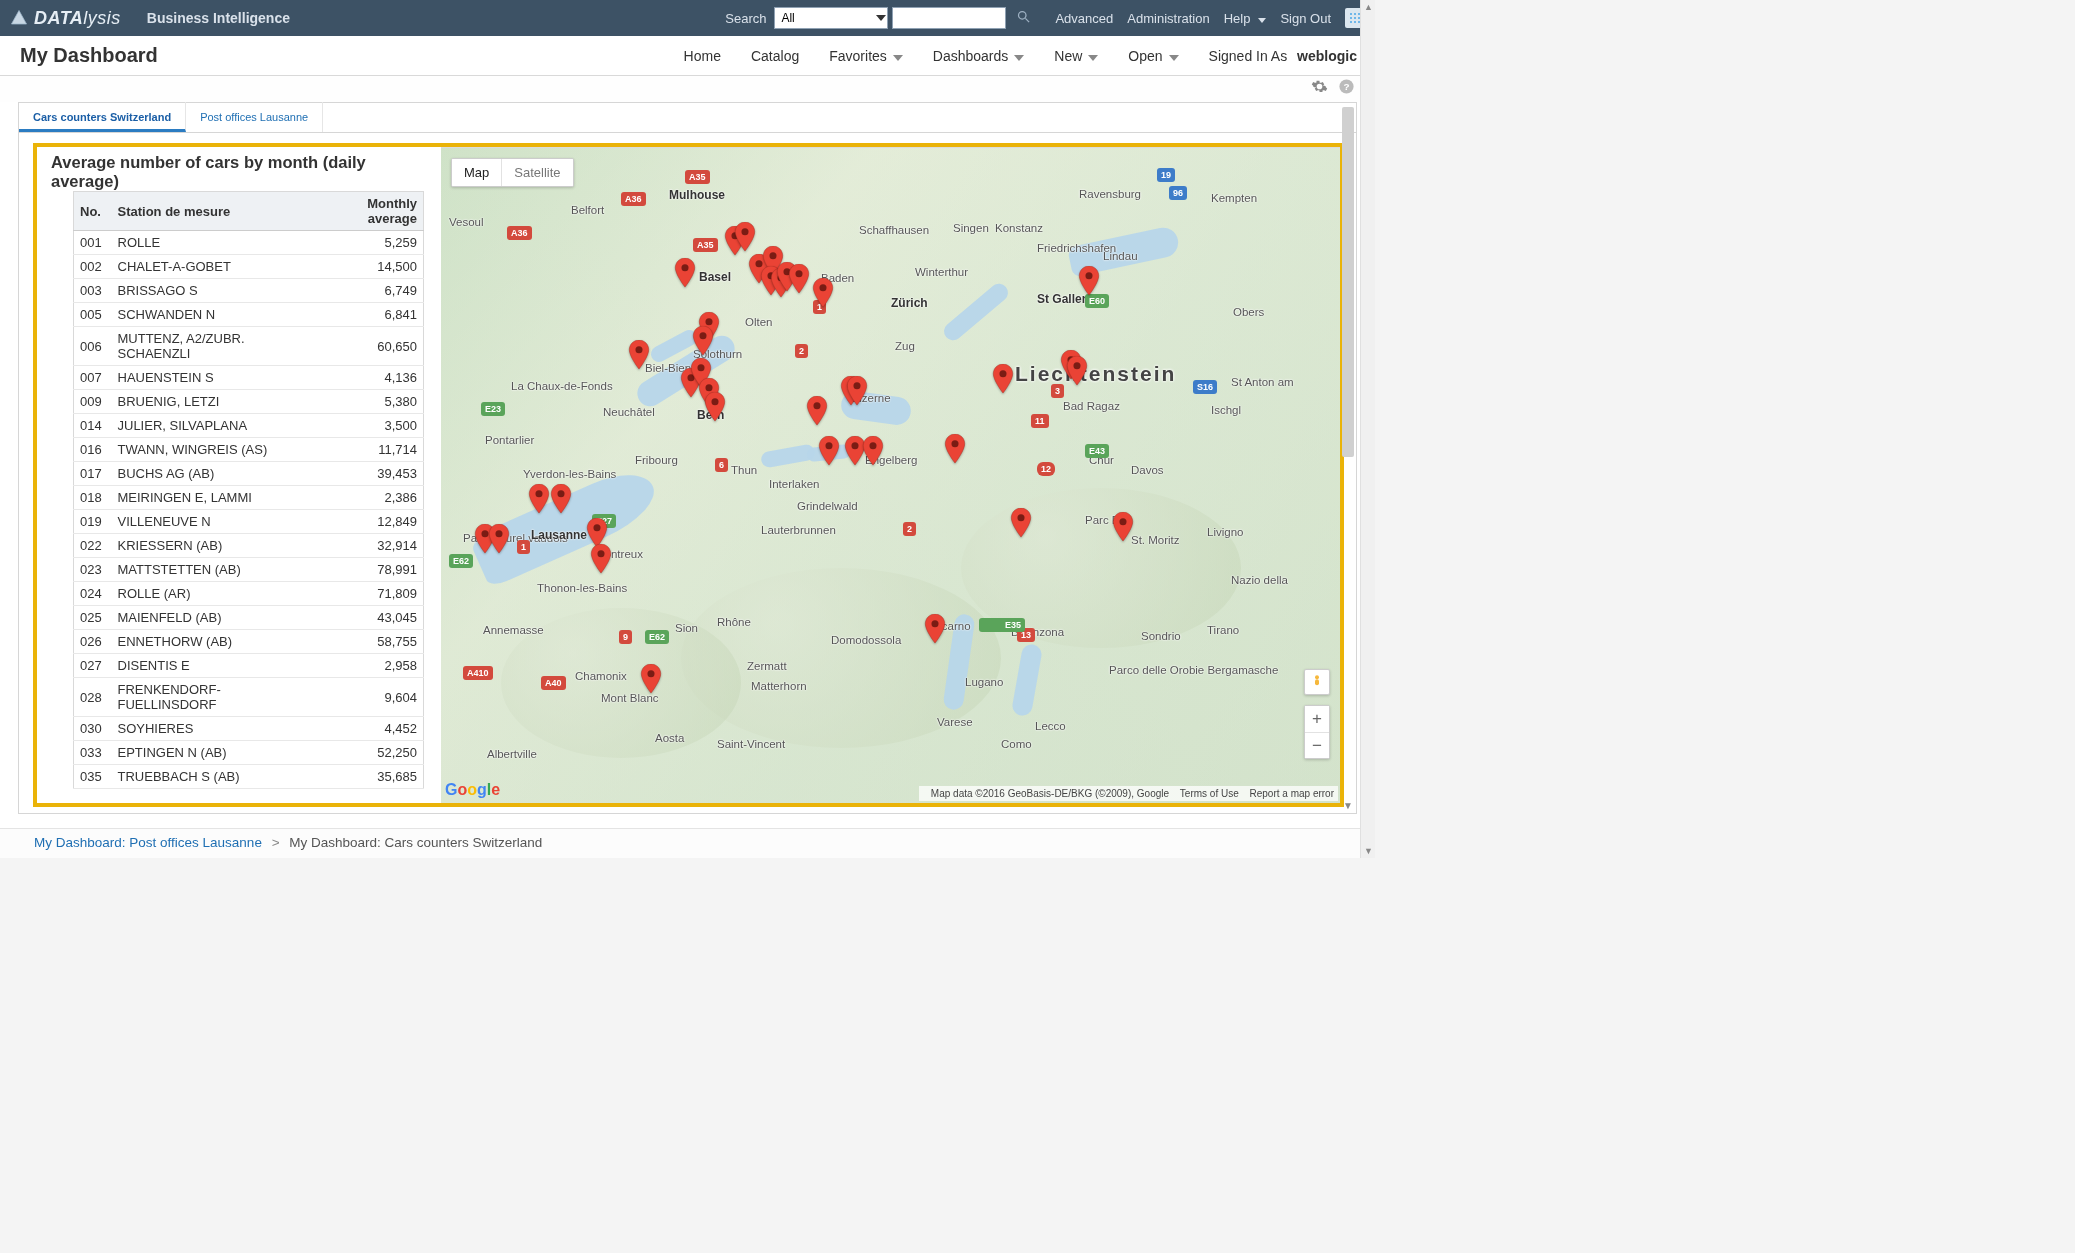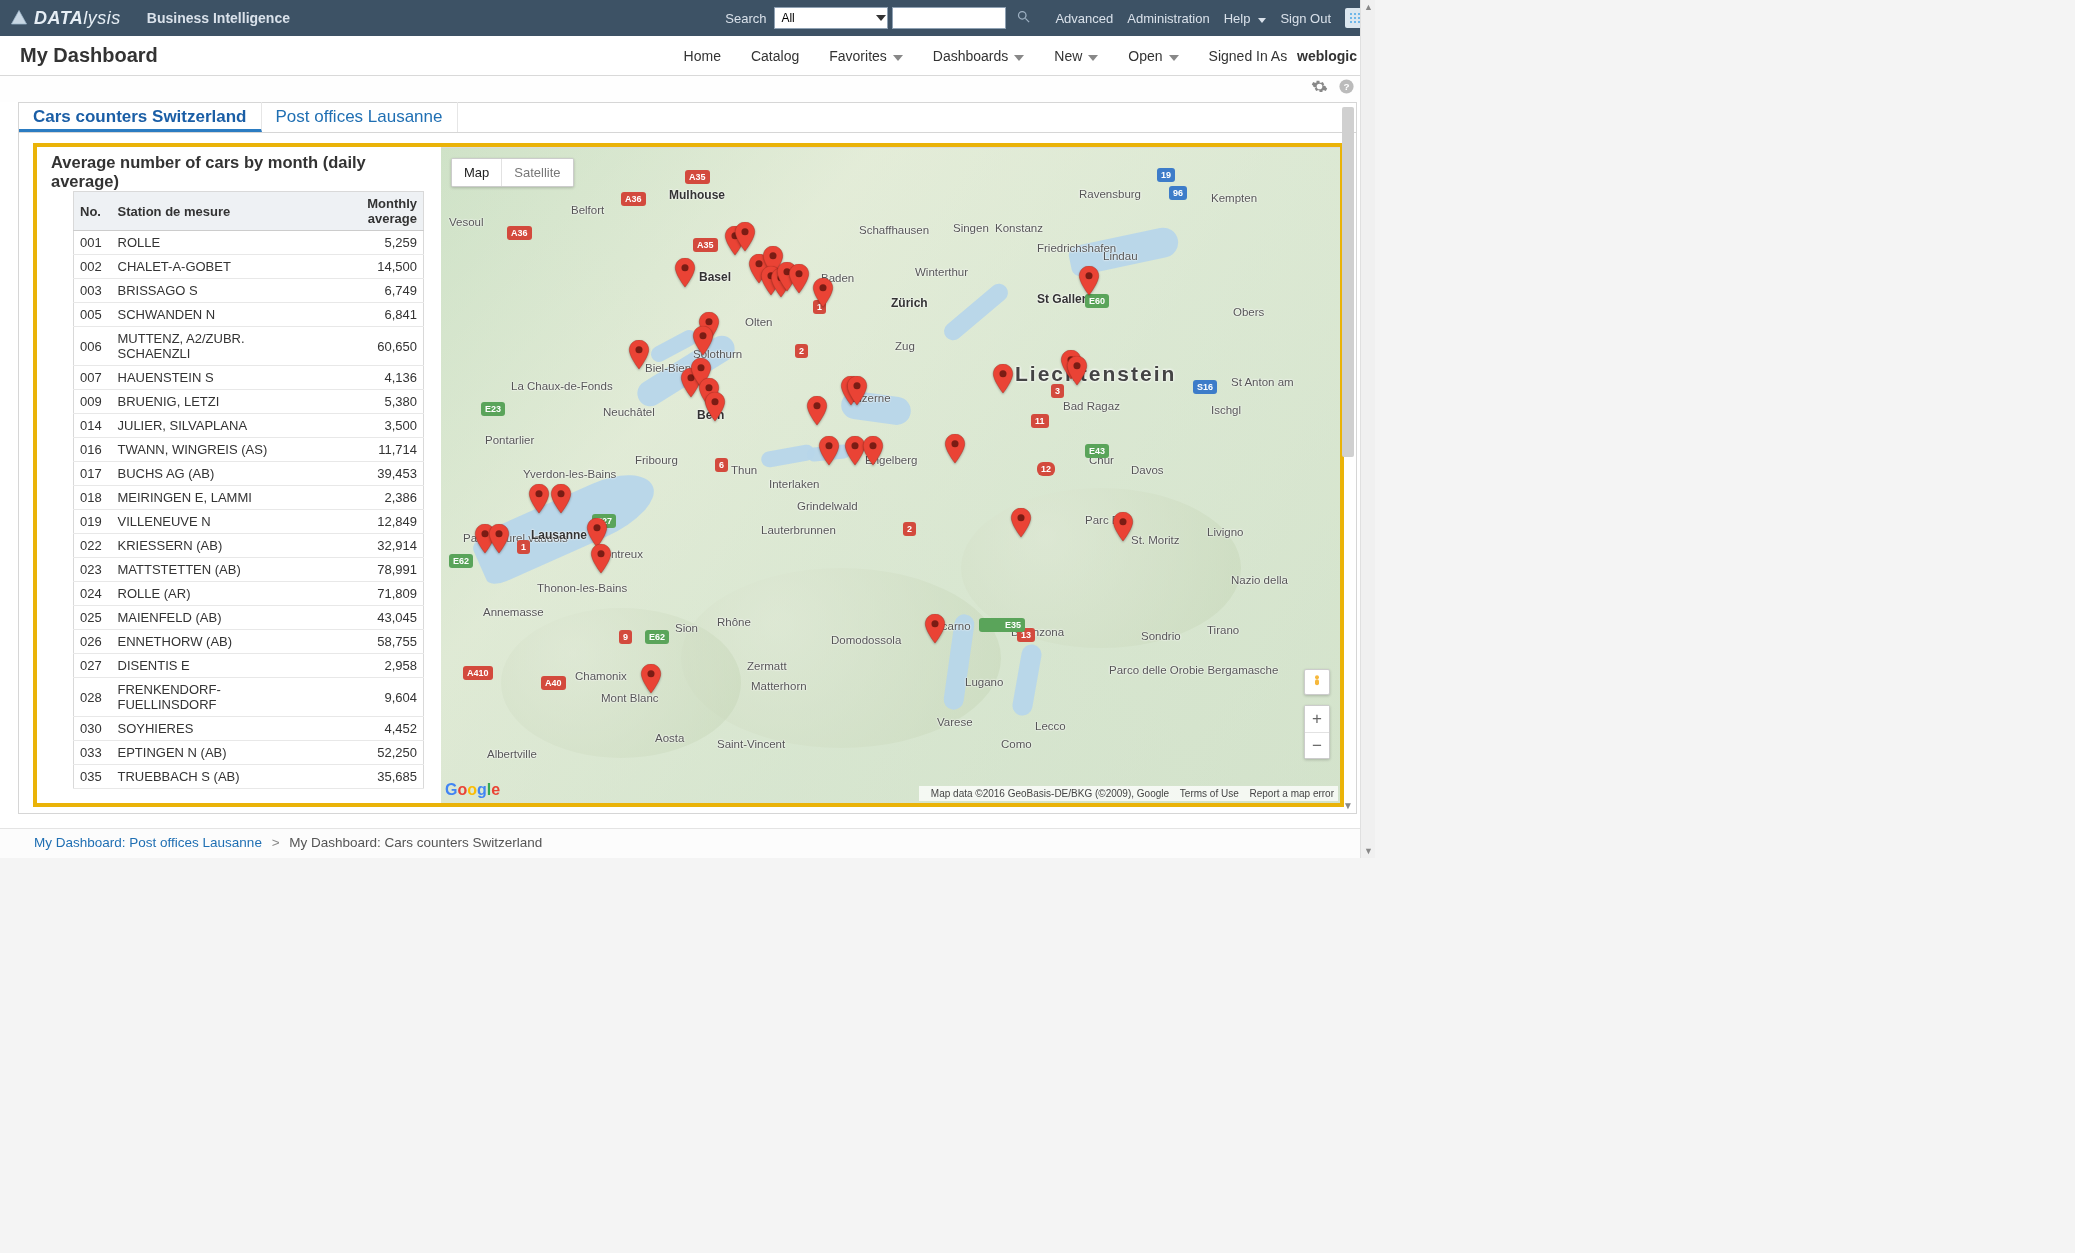--- a/index.html
+++ b/index.html
@@ -95,21 +95,21 @@
     position:absolute; left:0; right:0; top:0; height:350px; background:#d0d0d0; border-radius:2px;
   }
   .card-scrollbar .arrow{
     position:absolute; left:0; right:0; height:12px; display:flex; align-items:center; justify-content:center; color:#888; font-size:10px;
   }
   .card-scrollbar .arrow.up{top:-2px;}
   .card-scrollbar .arrow.down{bottom:-2px;}
 
   .tabs { display:flex; align-items:flex-end; height:30px; border-bottom:1px solid #d6d6d6;}
   .tab {
-    padding: 0 14px; height:30px; line-height:30px; font-size:17px;
+    padding: 0 14px; height:30px; line-height:30px; font-size:11px;
     color:#1f6fb3; cursor:pointer; border-right:1px solid #e6e6e6;
   }
   .tab.active { color:#1a5ea6; font-weight:bold; border-bottom: 3px solid #2b7cc2; height:30px; }
 
   .content { position:relative; padding: 10px 12px 6px 14px; height: calc(100% - 30px); overflow:hidden;}
   .content-inner { display:flex; gap:10px; border:4px solid #eab308; height:100%; }
 
   .left-panel { width: 394px; padding: 4px 0 0 0; }
   .panel-title { font-size:16.5px; font-weight:bold; padding: 2px 10px 0 14px;}
   .panel-sub { font-size:15.5px; padding: 0 10px 10px 18px;}
@@ -483,21 +483,21 @@
                 <div class="map-city" style="left: 304px; top: 168px;">Olten</div>
                 <div class="map-city" style="left: 194px; top: 306px;">Fribourg</div>
                 <div class="map-city" style="left: 162px; top: 258px;">Neuchâtel</div>
                 <div class="map-city" style="left: 70px; top: 232px;">La Chaux-de-Fonds</div>
                 <div class="map-city" style="left: 82px; top: 320px;">Yverdon-les-Bains</div>
                 <div class="map-city" style="left: 44px; top: 286px;">Pontarlier</div>
                 <div class="map-city" style="left: 22px; top: 384px;">Parc naturel vaudois</div>
                 <div class="map-city big" style="left: 90px; top: 380px;">Lausanne</div>
                 <div class="map-city" style="left: 154px; top: 400px;">Montreux</div>
                 <div class="map-city" style="left: 96px; top: 434px;">Thonon-les-Bains</div>
-                <div class="map-city" style="left: 42px; top: 458px;">Annemasse</div>
+                <div class="map-city" style="left: 42px; top: 476px;">Annemasse</div>
                 <div class="map-city" style="left: 134px; top: 522px;">Chamonix</div>
                 <div class="map-city" style="left: 160px; top: 544px;">Mont Blanc</div>
                 <div class="map-city" style="left: 46px; top: 600px;">Albertville</div>
                 <div class="map-city" style="left: 214px; top: 584px;">Aosta</div>
                 <div class="map-city" style="left: 276px; top: 590px;">Saint-Vincent</div>
                 <div class="map-city" style="left: 306px; top: 512px;">Zermatt</div>
                 <div class="map-city" style="left: 310px; top: 532px;">Matterhorn</div>
                 <div class="map-city" style="left: 234px; top: 474px;">Sion</div>
                 <div class="map-city" style="left: 276px; top: 468px;">Rhône</div>
                 <div class="map-city" style="left: 390px; top: 486px;">Domodossola</div>

